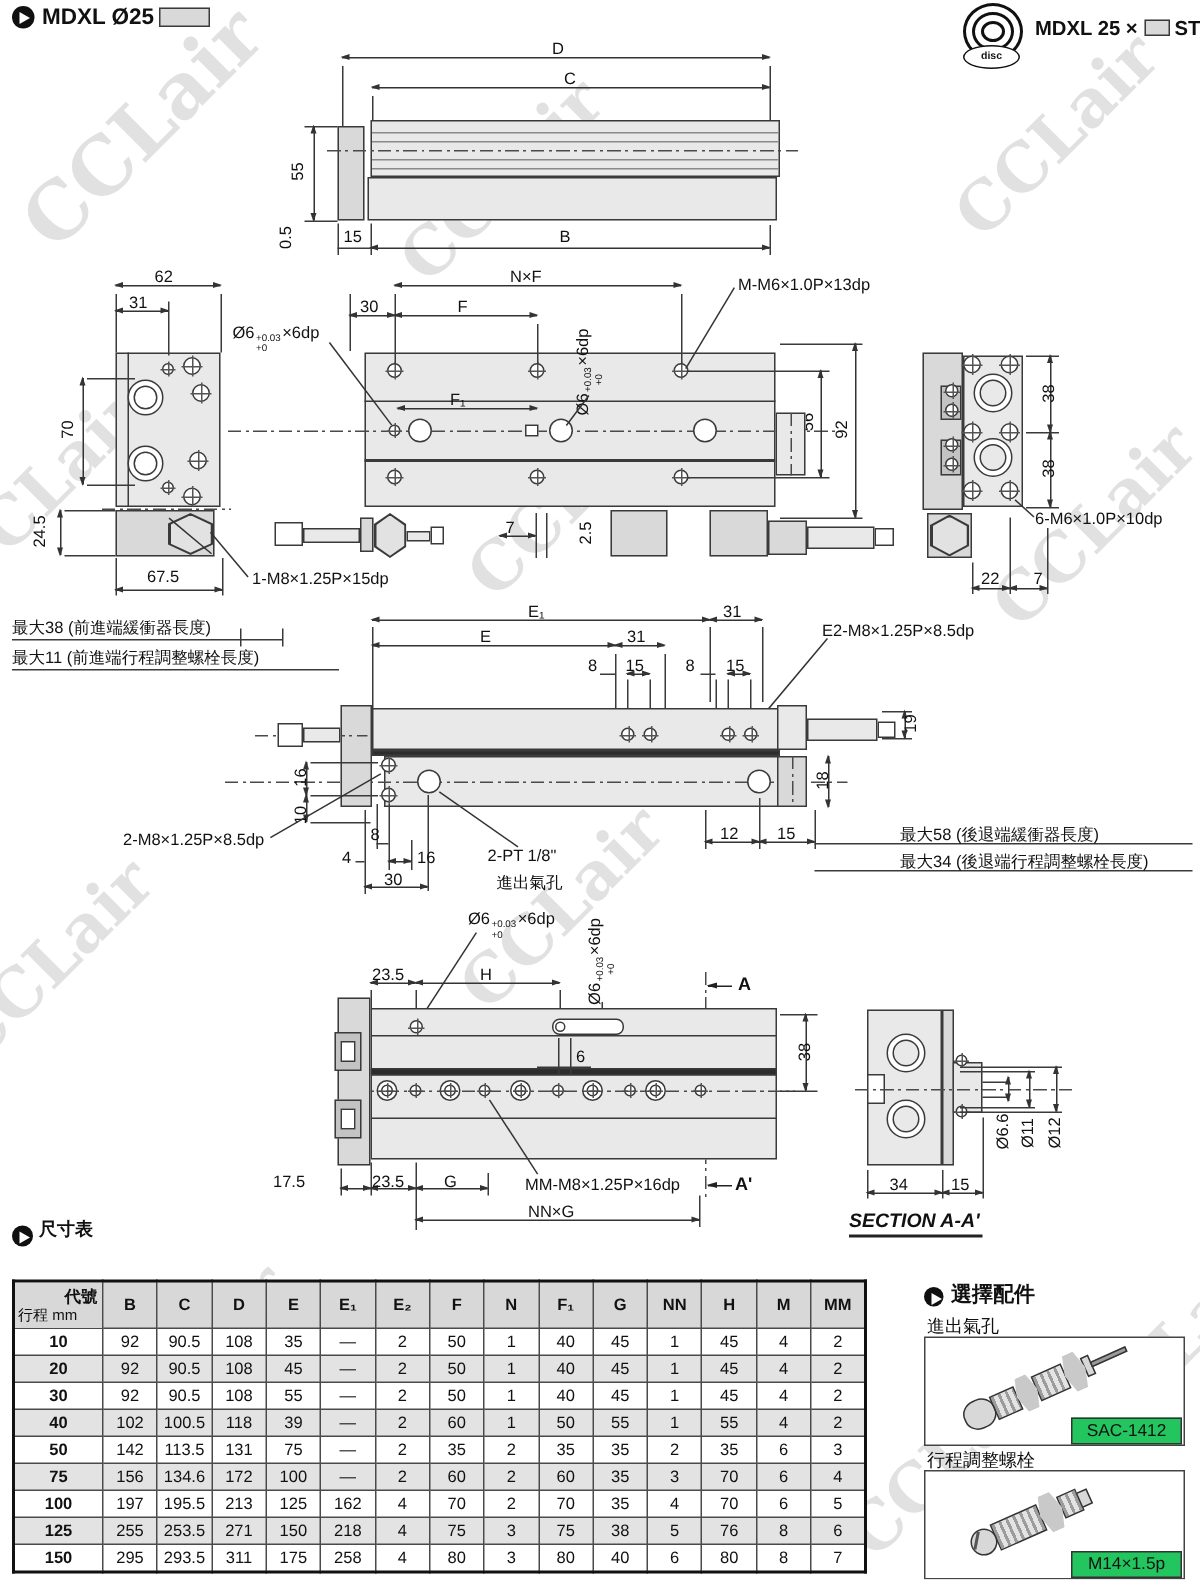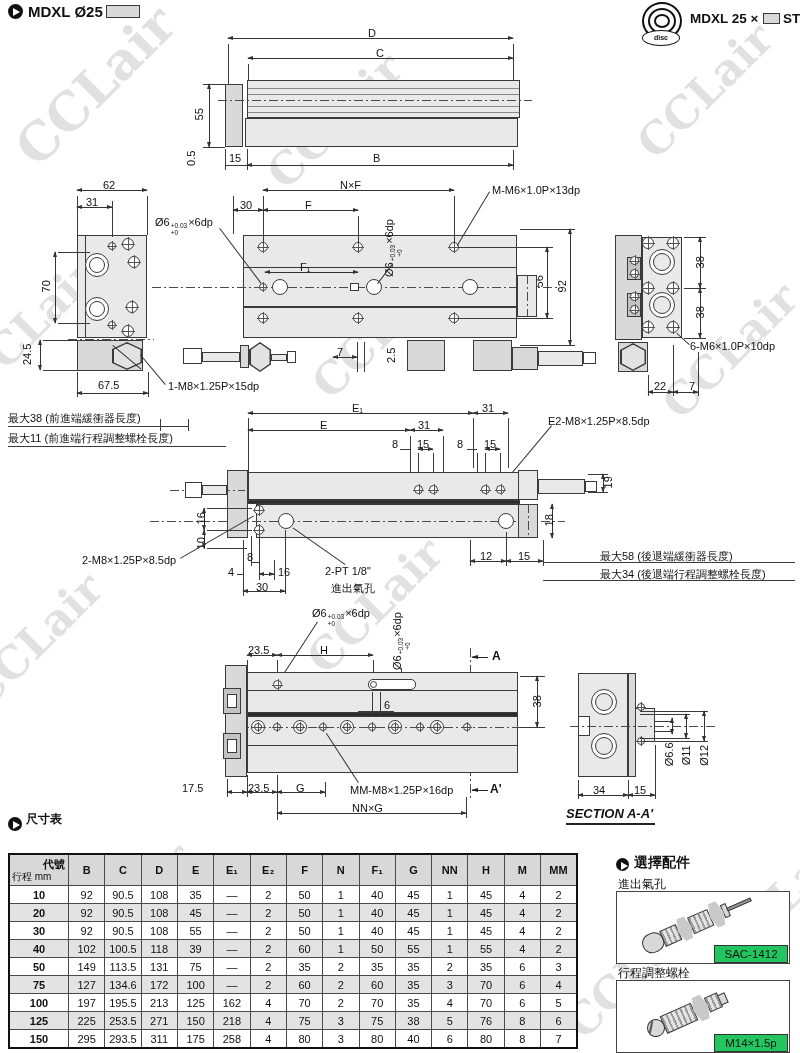--- a/index.html
+++ b/index.html
@@ -559,38 +559,38 @@
           <td>1</td>
           <td>50</td>
           <td>55</td>
           <td>1</td>
           <td>55</td>
           <td>4</td>
           <td>2</td>
         </tr>
         <tr>
           <td class="stroke">50</td>
-          <td>149</td>
+          <td>142</td>
           <td>113.5</td>
           <td>131</td>
           <td>75</td>
           <td>—</td>
           <td>2</td>
           <td>35</td>
           <td>2</td>
           <td>35</td>
           <td>35</td>
           <td>2</td>
           <td>35</td>
           <td>6</td>
           <td>3</td>
         </tr>
         <tr class="alt">
           <td class="stroke">75</td>
-          <td>127</td>
+          <td>156</td>
           <td>134.6</td>
           <td>172</td>
           <td>100</td>
           <td>—</td>
           <td>2</td>
           <td>60</td>
           <td>2</td>
           <td>60</td>
           <td>35</td>
           <td>3</td>
@@ -610,21 +610,21 @@
           <td>2</td>
           <td>70</td>
           <td>35</td>
           <td>4</td>
           <td>70</td>
           <td>6</td>
           <td>5</td>
         </tr>
         <tr class="alt">
           <td class="stroke">125</td>
-          <td>225</td>
+          <td>255</td>
           <td>253.5</td>
           <td>271</td>
           <td>150</td>
           <td>218</td>
           <td>4</td>
           <td>75</td>
           <td>3</td>
           <td>75</td>
           <td>38</td>
           <td>5</td>

